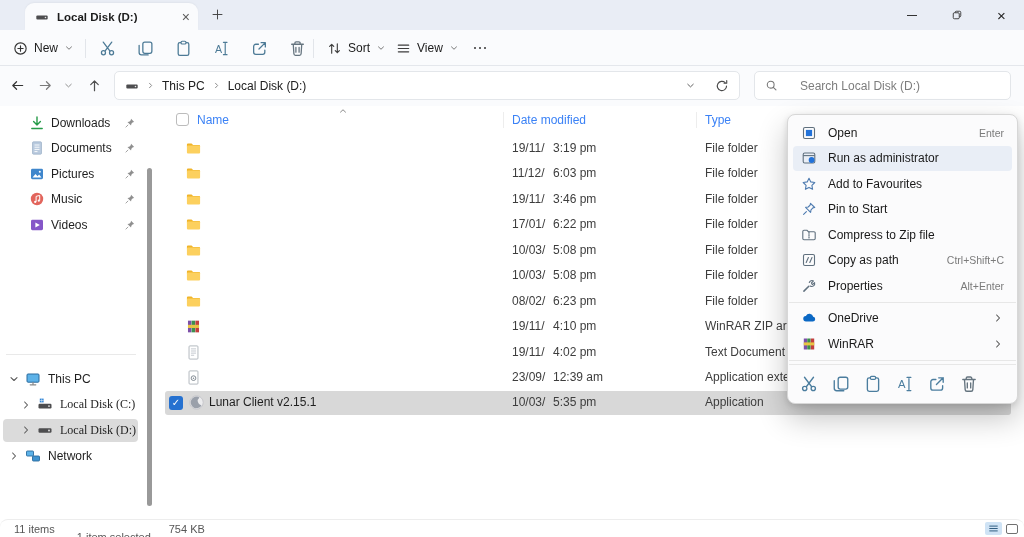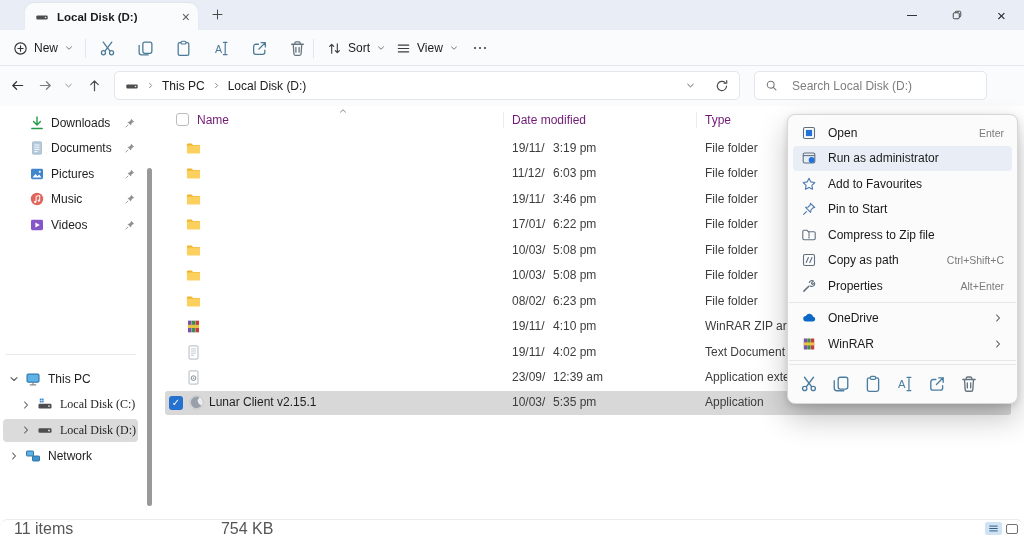--- a/index.html
+++ b/index.html
@@ -40,21 +40,21 @@
   .tmore{position:absolute;left:467px;top:6px;width:26px;height:24px;display:flex;
          align-items:center;justify-content:center;gap:2.5px;}
   .dot{width:2.6px;height:2.6px;border-radius:50%;background:#333;}
 
   
   .addr{position:absolute;top:66px;left:0;width:100%;height:40px;background:#fafbfd;}
   .navbtn{position:absolute;top:12px;}
   .addrbox,.searchbox{position:absolute;top:5px;height:29px;background:#fff;border:1px solid #e3e6ea;
         border-radius:5px;display:flex;align-items:center;padding:0 10px;box-sizing:border-box;}
   .addrbox{left:114px;width:626px;gap:7px;}
-  .searchbox{left:754px;width:233px;gap:12px;}
+  .searchbox{left:754px;width:257px;gap:20px;}
   .crumbtxt{font-size:12px;color:#202020;white-space:nowrap;}
   .crumbchev{width:9px;height:9px;color:#707070;}
   .addrdrive{width:14px;height:14px;}
   .spacer{flex:1;}
   .addrchev{width:11px;height:11px;color:#5a5a5a;}
   .addrrefresh{width:14px;height:14px;color:#4a4a4a;margin-left:12px;}
   .searchicon{width:13px;height:13px;color:#767676;}
   .searchinput{border:0;outline:0;flex:1;font:12px "Liberation Sans",sans-serif;color:#6e6e6e;background:transparent;}
   .searchinput::placeholder{color:#7d7d7d;}
 
@@ -75,21 +75,21 @@
   .tree-item.sel::before{content:"";position:absolute;left:3px;right:8px;top:1.5px;bottom:1.5px;
         background:#dbdbdb;border-radius:4px;}
   .tree-item>*{position:relative;}
   .sidescroll{position:absolute;left:147px;top:168px;width:5px;height:338px;background:#999;border-radius:3px;}
 
   
   .content{position:absolute;left:153px;top:106px;right:0;bottom:17px;background:#fff;}
   .colheader{position:relative;height:28px;}
   .hcheck{position:absolute;left:23px;top:7px;width:13px;height:13px;border:1px solid #bcbcbc;
           border-radius:3px;background:#fff;box-sizing:border-box;}
-  .hlabel{position:absolute;top:7px;font-size:12px;color:#701a75;}
+  .hlabel{position:absolute;top:7px;font-size:12px;color:#3b82f6;}
   .hname{left:44px;} .hdate{left:359px;} .htype{left:552px;}
   .hcaret{position:absolute;left:185px;top:0;width:10px;height:10px;color:#777;}
   .hsep{position:absolute;top:6px;width:1px;height:16px;background:#ededed;}
   .rows{position:absolute;top:30px;left:0;right:0;}
   .row{position:relative;height:25.45px;}
   .row.selected::before{content:"";position:absolute;left:12px;width:846px;top:.5px;bottom:.5px;
         background:#d8d8d8;border-radius:3px;}
   .rowcheck{position:absolute;left:16px;top:5.5px;width:14px;height:14px;background:#2571d0;
         border-radius:3px;color:#fff;font-size:10px;line-height:14px;text-align:center;z-index:1;}
   .c-icon{position:absolute;left:32px;top:4px;width:17px;height:17px;z-index:1;}
@@ -108,21 +108,21 @@
   .ctx-lbl{font-size:12px;color:#1a1a1a;white-space:nowrap;}
   .shortcut{margin-left:auto;font-size:10.5px;color:#7b7b7b;}
   .subchev{margin-left:auto;width:12px;height:12px;color:#4f4f4f;}
   .ctx-sep{height:1px;background:#e7e7e7;margin:3px 1px;}
   .ctx-footer{display:flex;gap:14px;padding:7px 0 10px 12px;}
   .qa{width:18px;height:18px;}
   .qa svg{width:18px;height:18px;}
 
   
   .statusbar{position:absolute;left:0;bottom:0;width:100%;height:17px;background:#fff;
-             border-top:1px solid #ededed;display:flex;align-items:flex-start;font-size:16px;color:#565656;border-radius:8px;}
+             border-top:1px solid #ededed;display:flex;align-items:center;font-size:11px;color:#565656;border-radius:8px;}
   .st-items{margin-left:14px;} .st-sel{margin-left:22px;margin-top:16px;} .st-size{margin-left:18px;}
   .viewtoggles{position:absolute;right:6px;bottom:2px;display:flex;gap:4px;align-items:center;}
   .vt1{width:17px;height:13px;background:#cfe3f5;border-radius:2px;display:flex;align-items:center;justify-content:center;}
   .vt1 svg{width:11px;height:11px;color:#1e4f75;}
   .vt2{width:12px;height:10px;border:1.4px solid #707070;border-radius:2px;box-sizing:border-box;}
 </style>
 </head>
 <body>
 
 <svg width="0" height="0" style="position:absolute">

